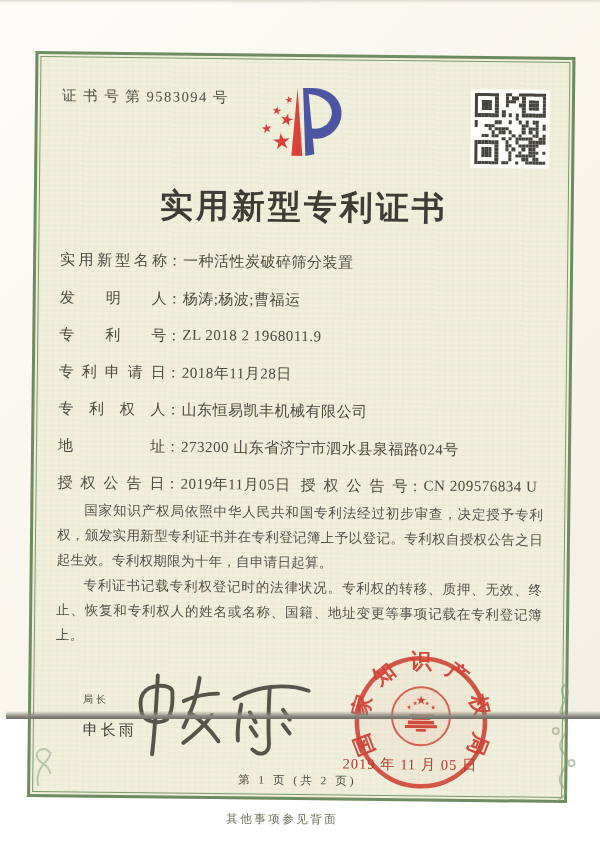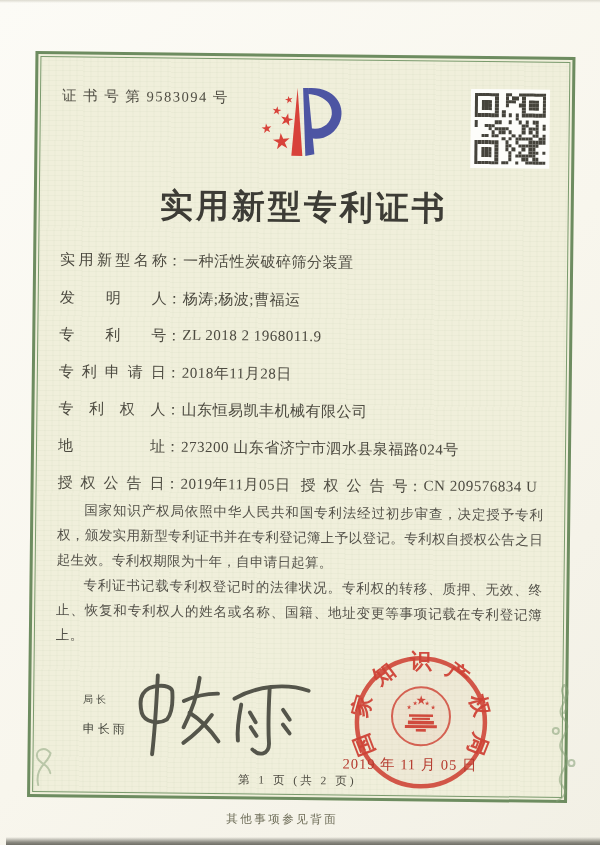--- a/index.html
+++ b/index.html
@@ -2,21 +2,21 @@
 <html><head>
 <meta charset="utf-8">
 <style>
   * { box-sizing: border-box; }
   html,body { margin:0; padding:0; }
   body {
     width:600px; height:845px; overflow:hidden; background:#ffffff;
     font-family:"Liberation Serif","DejaVu Serif",serif;
   }
   .paper {
-    position:relative; width:600px; height:845px;
+    position:relative; width:600px; height:719px;
     background:linear-gradient(135deg,#fcfbf6 0%,#f8f6ed 55%,#f2f0e5 100%);
     color:#45443c;
   }
   .paper::before {
     content:""; position:absolute; top:0; left:0; right:0; height:3px;
     background:linear-gradient(#dcdacf, rgba(255,255,255,0));
   }
   .paper::after {
     content:""; position:absolute; left:6px; right:0; bottom:0; height:8px;
     background:linear-gradient(180deg, rgba(90,90,84,0), #8c8b82 65%, #6f6e66);
@@ -60,21 +60,21 @@
   }
   .fcolon { display:inline-block; width:16px; flex:none; }
   .fvalue { letter-spacing:.5px; }
   .gd-value { display:inline-block; width:120px; flex:none; letter-spacing:.5px; }
   .paras { position:absolute; left:24px; right:24px; top:444px; }
   .paras p {
     margin:0; font-size:13.5px; line-height:1.85; text-align:justify;
     text-indent:2em; color:#54524a; letter-spacing:.3px;
   }
   .signer-title { position:absolute; left:52px; top:638px; font-size:10px; letter-spacing:3px; color:#3f4037; }
-  .signer-name  { position:absolute; left:52px; top:666px; font-size:12px; letter-spacing:3px; color:#3f4037; }
+  .signer-name  { position:absolute; left:52px; top:666px; font-size:15px; letter-spacing:3px; color:#3f4037; }
   .signature { position:absolute; left:104px; top:610px; width:185px; height:95px; }
   .seal { position:absolute; left:318px; top:592px; width:144px; height:144px; overflow:visible; }
   .seal svg { overflow:visible; }
   .pageno {
     position:absolute; left:0; right:0; top:716px; text-align:center;
     font-size:11.5px; letter-spacing:3px; color:#4e4c42;
   }
   .backnote {
     position:absolute; left:0; right:30px; top:758px; text-align:center;
     font-size:11.5px; letter-spacing:2.5px; color:#6e6d58; transform:rotate(-.3deg);

